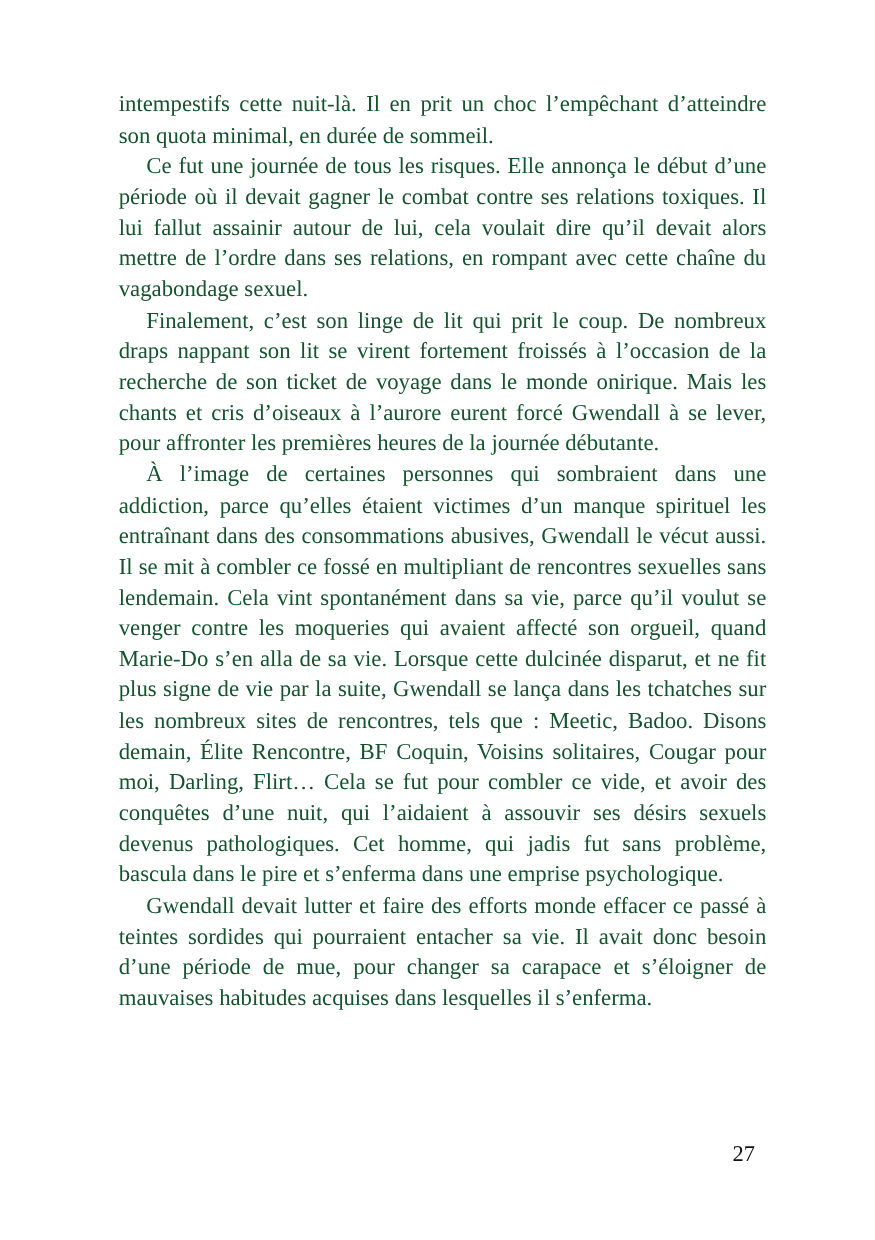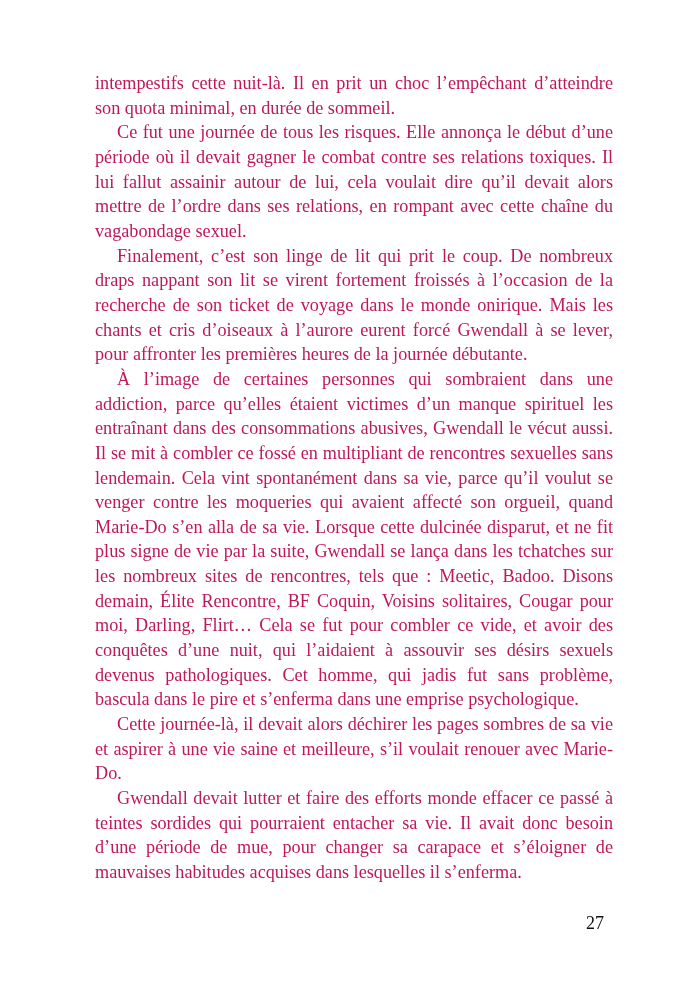--- a/index.html
+++ b/index.html
@@ -1,35 +1,34 @@
 <!DOCTYPE html>
 <html><head>
   <meta charset="utf-8">
   <style>
     html, body { margin: 0; padding: 0; background: #ffffff; }
     body { width: 700px; height: 992px; position: relative; overflow: hidden; }
     .page {
       position: absolute; left: 95px; top: 71px; width: 518px;
       font-family: "Liberation Serif", "DejaVu Serif", serif;
-      font-size: 18.2px; line-height: 24.65px; color: #be185d;
+      font-size: 18.2px; line-height: 24.65px; color: #14532d;
       text-align: justify; hyphens: none;
     }
     .page p { margin: 0; text-indent: 22px; }
     .page p.cont { text-indent: 0; }
     .page-number {
       position: absolute; left: 586px; top: 913px;
       font-family: "Liberation Serif", "DejaVu Serif", serif;
       font-size: 18px; color: #111111;
     }
   </style>
 </head>
 <body>
 
 <div class="page">
   <p class="cont">intempestifs cette nuit-là. Il en prit un choc l’empêchant d’atteindre son quota minimal, en durée de sommeil.</p>
   <p>Ce fut une journée de tous les risques. Elle annonça le début d’une période où il devait gagner le combat contre ses relations toxiques. Il lui fallut assainir autour de lui, cela voulait dire qu’il devait alors mettre de l’ordre dans ses relations, en rompant avec cette chaîne du vagabondage sexuel.</p>
   <p>Finalement, c’est son linge de lit qui prit le coup. De nombreux draps nappant son lit se virent fortement froissés à l’occasion de la recherche de son ticket de voyage dans le monde onirique. Mais les chants et cris d’oiseaux à l’aurore eurent forcé Gwendall à se lever, pour affronter les premières heures de la journée débutante.</p>
   <p>À l’image de certaines personnes qui sombraient dans une addiction, parce qu’elles étaient victimes d’un manque spirituel les entraînant dans des consommations abusives, Gwendall le vécut aussi. Il se mit à combler ce fossé en multipliant de rencontres sexuelles sans lendemain. Cela vint spontanément dans sa vie, parce qu’il voulut se venger contre les moqueries qui avaient affecté son orgueil, quand Marie-Do s’en alla de sa vie. Lorsque cette dulcinée disparut, et ne fit plus signe de vie par la suite, Gwendall se lança dans les tchatches sur les nombreux sites de rencontres, tels que : Meetic, Badoo. Disons demain, Élite Rencontre, BF Coquin, Voisins solitaires, Cougar pour moi, Darling, Flirt… Cela se fut pour combler ce vide, et avoir des conquêtes d’une nuit, qui l’aidaient à assouvir ses désirs sexuels devenus pathologiques. Cet homme, qui jadis fut sans problème, bascula dans le pire et s’enferma dans une emprise psychologique.</p>
-  <p>Cette journée-là, il devait alors déchirer les pages sombres de sa vie et aspirer à une vie saine et meilleure, s’il voulait renouer avec Marie-Do.</p>
   <p>Gwendall devait lutter et faire des efforts monde effacer ce passé à teintes sordides qui pourraient entacher sa vie. Il avait donc besoin d’une période de mue, pour changer sa carapace et s’éloigner de mauvaises habitudes acquises dans lesquelles il s’enferma.</p>
 </div>
 
 <div class="page-number">27</div>
 
 </body></html>

